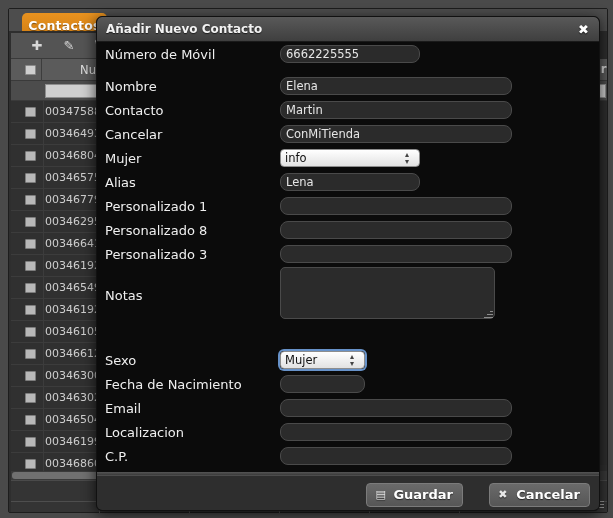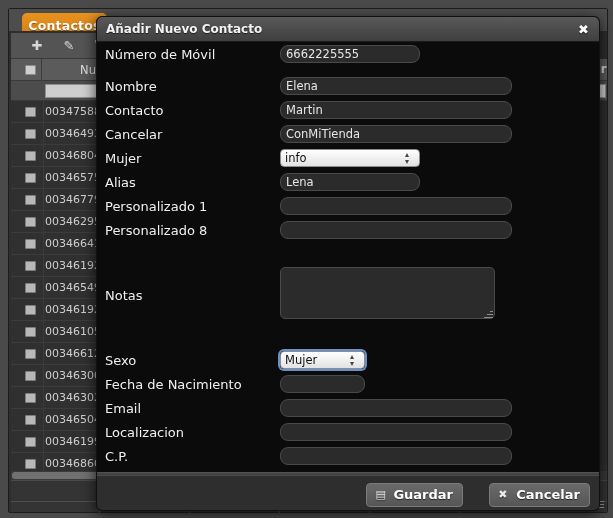--- a/index.html
+++ b/index.html
@@ -616,20 +616,24 @@
           <input type="text" class="finput w-mid" value="Lena" style="top: 2px;">
         </div>
         <div class="frow" style="position: absolute; left: 0px; width: 504px; height: 24px; top: 153px;">
           <div class="flabel">Personalizado 1</div>
           <input type="text" class="finput w-wide" value="" style="top: 2px;">
         </div>
         <div class="frow" style="position: absolute; left: 0px; width: 504px; height: 24px; top: 177px;">
           <div class="flabel">Personalizado 8</div>
           <input type="text" class="finput w-wide" value="" style="top: 2px;">
         </div>
+        <div class="frow" style="position: absolute; left: 0px; width: 504px; height: 24px; top: 201px;">
+          <div class="flabel">Personalizado 3</div>
+          <input type="text" class="finput w-wide" value="" style="top: 2px;">
+        </div>
         <div class="frow" style="position: absolute; left: 0px; width: 504px; height: 58px; top: 225px;">
           <div class="flabel" style="top: 17px;">Notas</div>
           <textarea class="ftext" value="" style="top: 0px;"></textarea>
           <div class="ta-grip" style="left: 386px; top: 42px; width: 10px; height: 10px;">
             <span style="top:8px;width:9px;"></span>
             <span style="top:5px;width:6px;"></span>
             <span style="top:2px;width:3px;"></span>
           </div>
         </div>
         <div class="frow" style="position: absolute; left: 0px; width: 504px; height: 24px; top: 307px;">

